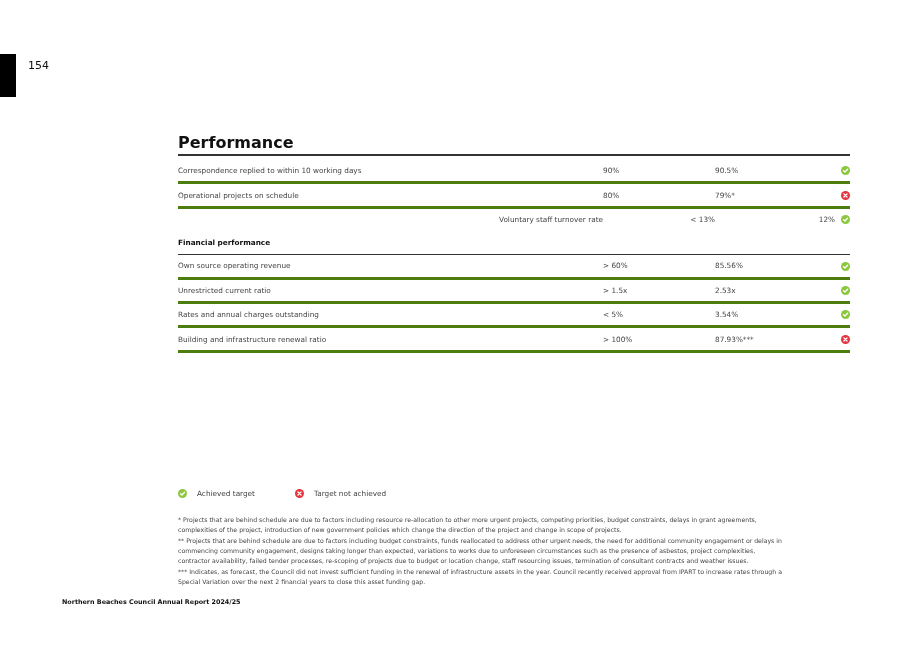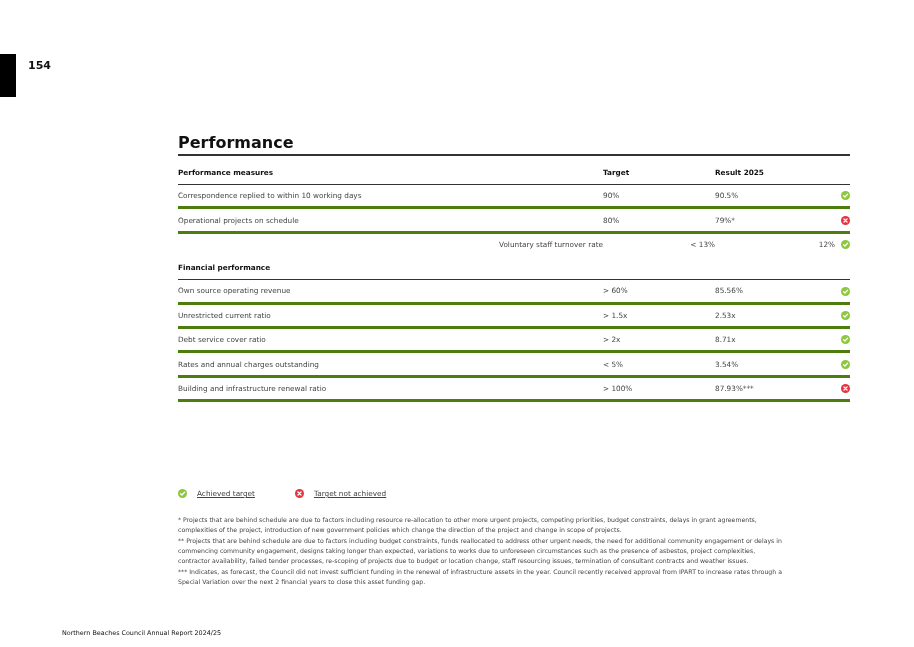--- a/index.html
+++ b/index.html
@@ -1,60 +1,54 @@
 <!DOCTYPE html>
 <html><head>
 <meta charset="utf-8">
 <style>
   html, body { margin:0; padding:0; background:#ffffff; }
   body { width:914px; height:647px; position:relative; overflow:hidden;
          font-family:"DejaVu Sans", "Liberation Sans", sans-serif; color:#333; }
   .page-tab { position:absolute; left:0; top:54px; width:16px; height:43px; background:#000; }
-  .page-num { position:absolute; left:28px; top:59px; font-size:11px; font-weight:bold; color:#111; }
+  .page-num { position:absolute; left:28px; top:59px; font-size:11px; font-weight:normal; color:#111; }
   .section-title { position:absolute; left:178px; top:133px; font-size:16px; font-weight:bold; color:#111; }
   .rule-top { position:absolute; left:178px; top:154px; width:672px; height:1.5px; background:#333; }
   table.perf { position:absolute; left:178px; top:160px; width:672px; border-collapse:collapse; }
   table.perf td { font-size:7.3px; color:#444; height:21.4px; padding:0; vertical-align:middle;
                   border-bottom:3px solid #4d7c0f; }
   table.perf tr.hdr td { font-weight:bold; color:#111; height:24px; border-bottom:1.5px solid #333; }
   table.perf tr.subhdr td { font-weight:bold; color:#111; border-bottom:1.5px solid #333; height:24px;margin-left:32px; }
   table.perf tr.nobord td { border-bottom:none;text-align:right; }
   td.c-measure { width:425px; }
   td.c-target { width:112px; }
   td.c-result { width:120px; }
   td.c-status { width:15px; text-align:right; }
   .ico { display:inline-block; width:9px; height:9px; border-radius:50%; vertical-align:middle;
          position:relative; }
   .ico.ok { background:#8dc63f; }
   .ico.fail { background:#e6343e; }
   .ico svg { position:absolute; left:0; top:0; width:9px; height:9px; }
   .legend { position:absolute; left:178px; top:489px; font-size:7.3px; color:#444; display:flex; align-items:center; }
-  .legend .item { display:flex; align-items:center; margin-right:40px;text-decoration:underline; }
+  .legend .item { display:flex; align-items:center; margin-right:40px; }
   .legend .ico { margin-right:10px; }
   .notes { position:absolute; left:178px; top:515px; width:605px; font-size:6.2px; line-height:10px; color:#444; }
   .notes p { margin:0 0 1px 0; }
-  .footer { position:absolute; left:62px; top:629px; font-size:6.4px; font-weight:normal; color:#111; }
+  .footer { position:absolute; left:62px; top:598px; font-size:6.4px; font-weight:bold; color:#111; }
 </style>
 </head>
 <body>
 
 <div class="page-tab"></div>
 <div class="page-num">154</div>
 
 <div class="section-title">Performance</div>
 <div class="rule-top"></div>
 
 <table class="perf">
   <tbody id="tbody">
-    <tr class="hdr">
-      <td class="c-measure">Performance measures</td>
-      <td class="c-target">Target</td>
-      <td class="c-result">Result 2025</td>
-      <td class="c-status"></td>
-    </tr>
   <tr>
         <td class="c-measure">Correspondence replied to within 10 working days</td>
         <td class="c-target">90%</td>
         <td class="c-result">90.5%</td>
         <td class="c-status"><span class="ico ok"><svg viewBox="0 0 10 10">
               <path d="M2.8 5.2 L4.4 6.7 L7.3 3.6" stroke="#fff" stroke-width="1.4" fill="none" stroke-linecap="round" stroke-linejoin="round"></path>
             </svg></span></td>
       </tr>
       <tr>
         <td class="c-measure">Operational projects on schedule</td>
@@ -80,28 +74,20 @@
         <td class="c-target">&gt; 60%</td>
         <td class="c-result">85.56%</td>
         <td class="c-status"><span class="ico ok"><svg viewBox="0 0 10 10">
               <path d="M2.8 5.2 L4.4 6.7 L7.3 3.6" stroke="#fff" stroke-width="1.4" fill="none" stroke-linecap="round" stroke-linejoin="round"></path>
             </svg></span></td>
       </tr>
       <tr>
         <td class="c-measure">Unrestricted current ratio</td>
         <td class="c-target">&gt; 1.5x</td>
         <td class="c-result">2.53x</td>
-        <td class="c-status"><span class="ico ok"><svg viewBox="0 0 10 10">
-              <path d="M2.8 5.2 L4.4 6.7 L7.3 3.6" stroke="#fff" stroke-width="1.4" fill="none" stroke-linecap="round" stroke-linejoin="round"></path>
-            </svg></span></td>
-      </tr>
-      <tr>
-        <td class="c-measure">Debt service cover ratio</td>
-        <td class="c-target">&gt; 2x</td>
-        <td class="c-result">8.71x</td>
         <td class="c-status"><span class="ico ok"><svg viewBox="0 0 10 10">
               <path d="M2.8 5.2 L4.4 6.7 L7.3 3.6" stroke="#fff" stroke-width="1.4" fill="none" stroke-linecap="round" stroke-linejoin="round"></path>
             </svg></span></td>
       </tr>
       <tr>
         <td class="c-measure">Rates and annual charges outstanding</td>
         <td class="c-target">&lt; 5%</td>
         <td class="c-result">3.54%</td>
         <td class="c-status"><span class="ico ok"><svg viewBox="0 0 10 10">
               <path d="M2.8 5.2 L4.4 6.7 L7.3 3.6" stroke="#fff" stroke-width="1.4" fill="none" stroke-linecap="round" stroke-linejoin="round"></path>

